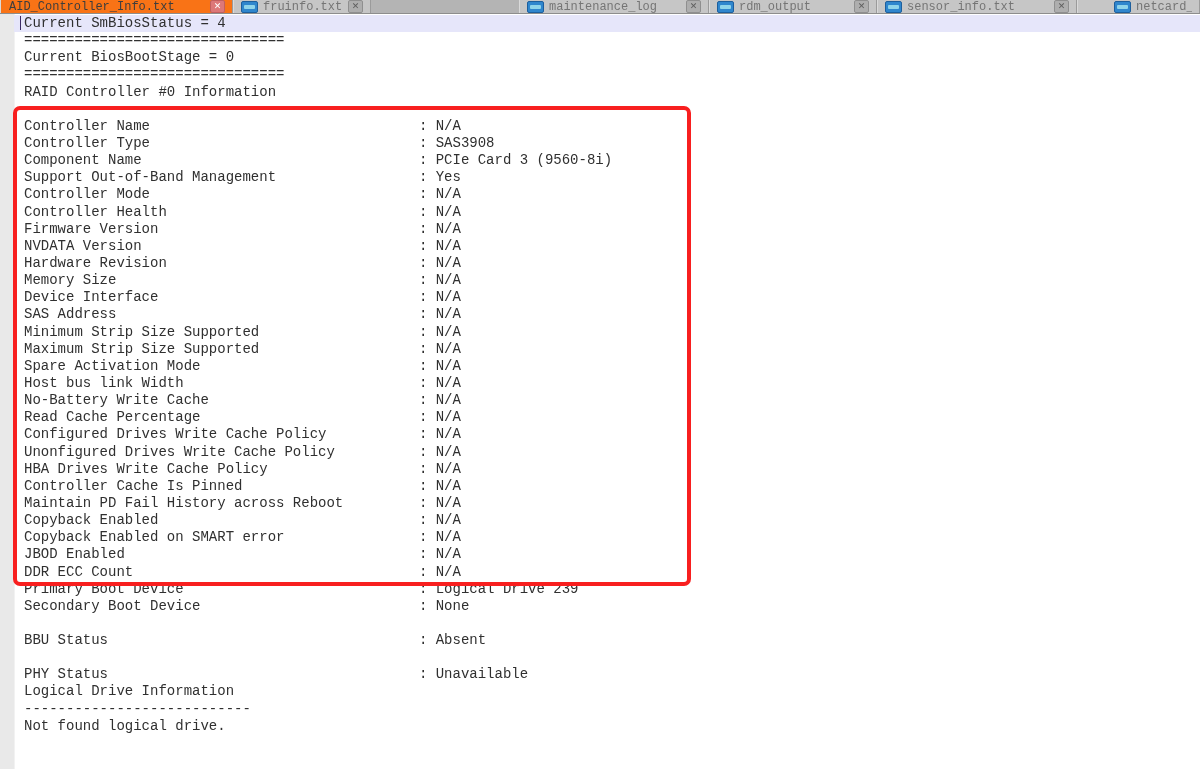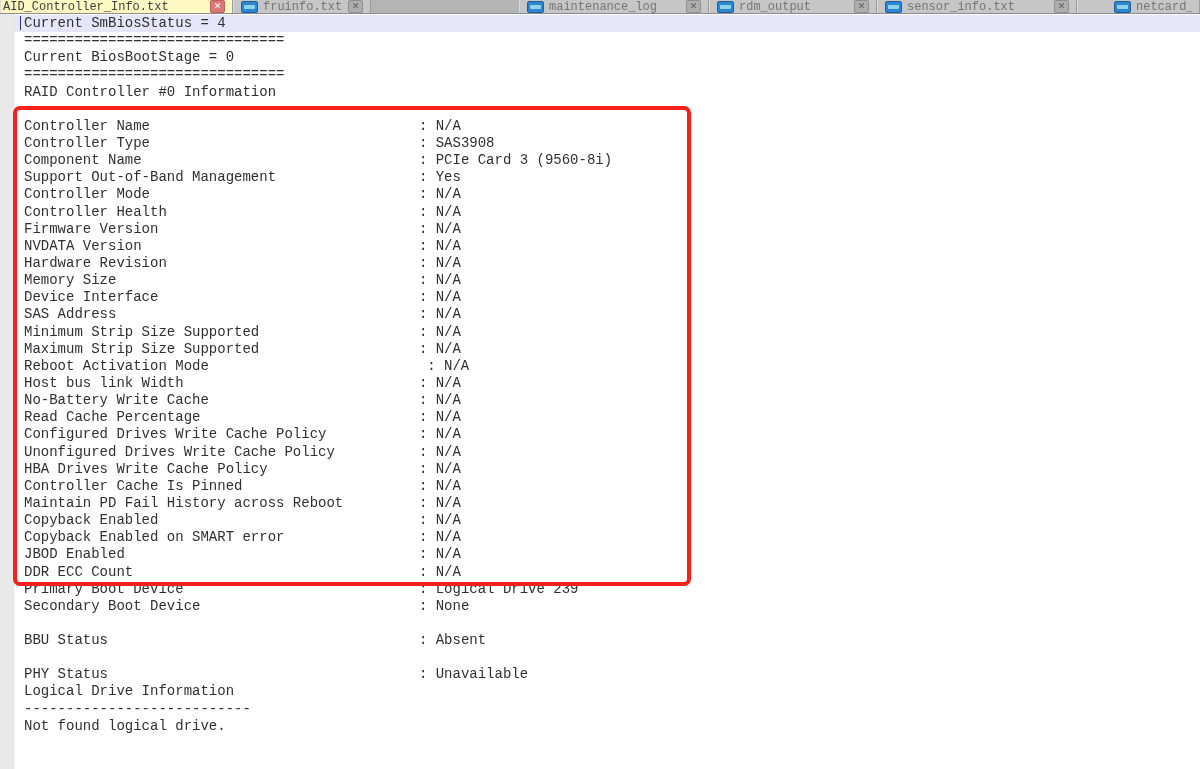--- a/index.html
+++ b/index.html
@@ -23,22 +23,22 @@
     padding:0 7px; height:13px;
     background:#c6c6c6;
     border-left:1px solid #dadada;
     border-right:1px solid #9b9b9b;
     font-family:"Liberation Mono", monospace;
     font-size:12px; color:#757575;
     white-space:nowrap; overflow:hidden;
     flex:0 0 auto;
   }
   .tab.active {
-    background:#fef9c3; color:#3d3d3d;
-    padding-left:2px;
+    background:#f97316; color:#3d3d3d;
+    padding-left:8px;
   }
   .tab-label { overflow:hidden; flex:1 1 auto; }
   .file-icon {
     flex:0 0 auto;
     width:15px; height:10px;
     background:#2f86cd;
     border:1px solid #1d5f9d;
     border-radius:2px;
     position:relative;
   }
@@ -152,21 +152,21 @@
       <div class="line"><span class="kv-label">Controller Mode                                </span><span class="kv-value">: N/A</span></div>
       <div class="line"><span class="kv-label">Controller Health                              </span><span class="kv-value">: N/A</span></div>
       <div class="line"><span class="kv-label">Firmware Version                               </span><span class="kv-value">: N/A</span></div>
       <div class="line"><span class="kv-label">NVDATA Version                                 </span><span class="kv-value">: N/A</span></div>
       <div class="line"><span class="kv-label">Hardware Revision                              </span><span class="kv-value">: N/A</span></div>
       <div class="line"><span class="kv-label">Memory Size                                    </span><span class="kv-value">: N/A</span></div>
       <div class="line"><span class="kv-label">Device Interface                               </span><span class="kv-value">: N/A</span></div>
       <div class="line"><span class="kv-label">SAS Address                                    </span><span class="kv-value">: N/A</span></div>
       <div class="line"><span class="kv-label">Minimum Strip Size Supported                   </span><span class="kv-value">: N/A</span></div>
       <div class="line"><span class="kv-label">Maximum Strip Size Supported                   </span><span class="kv-value">: N/A</span></div>
-      <div class="line"><span class="kv-label">Reboot Activation Mode                          </span><span class="kv-value">: N/A</span></div>
+      <div class="line"><span class="kv-label">Spare Activation Mode                          </span><span class="kv-value">: N/A</span></div>
       <div class="line"><span class="kv-label">Host bus link Width                            </span><span class="kv-value">: N/A</span></div>
       <div class="line"><span class="kv-label">No-Battery Write Cache                         </span><span class="kv-value">: N/A</span></div>
       <div class="line"><span class="kv-label">Read Cache Percentage                          </span><span class="kv-value">: N/A</span></div>
       <div class="line"><span class="kv-label">Configured Drives Write Cache Policy           </span><span class="kv-value">: N/A</span></div>
       <div class="line"><span class="kv-label">Unonfigured Drives Write Cache Policy          </span><span class="kv-value">: N/A</span></div>
       <div class="line"><span class="kv-label">HBA Drives Write Cache Policy                  </span><span class="kv-value">: N/A</span></div>
       <div class="line"><span class="kv-label">Controller Cache Is Pinned                     </span><span class="kv-value">: N/A</span></div>
       <div class="line"><span class="kv-label">Maintain PD Fail History across Reboot         </span><span class="kv-value">: N/A</span></div>
       <div class="line"><span class="kv-label">Copyback Enabled                               </span><span class="kv-value">: N/A</span></div>
       <div class="line"><span class="kv-label">Copyback Enabled on SMART error                </span><span class="kv-value">: N/A</span></div>

